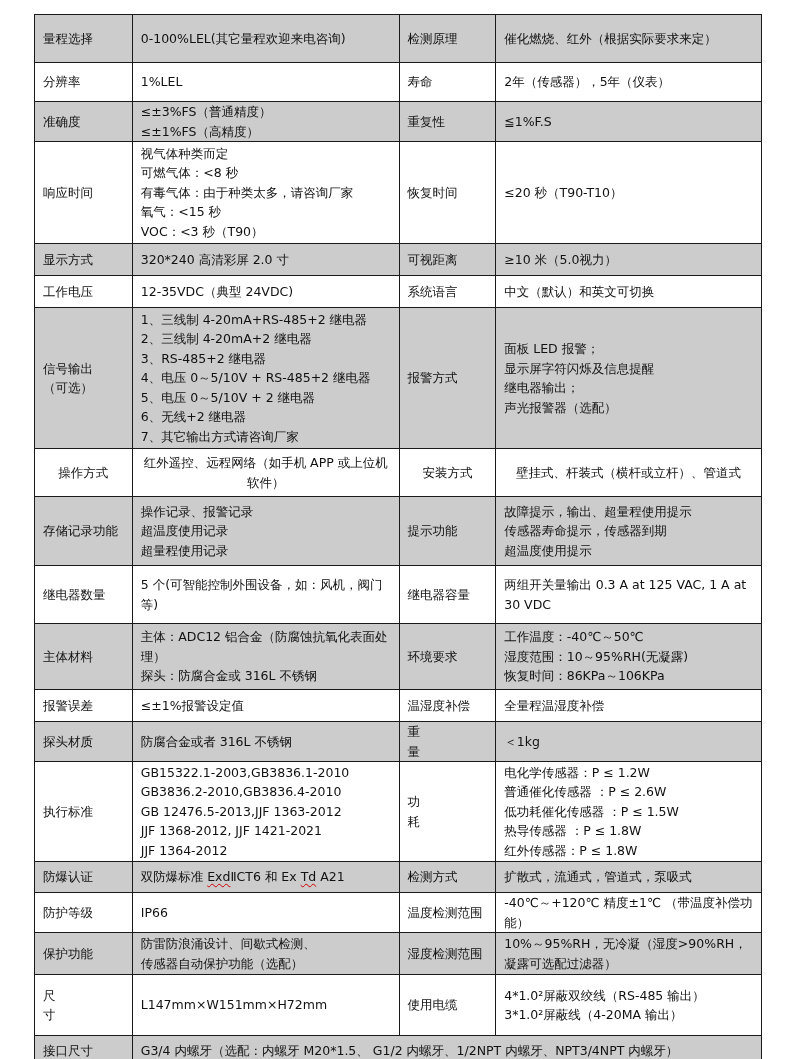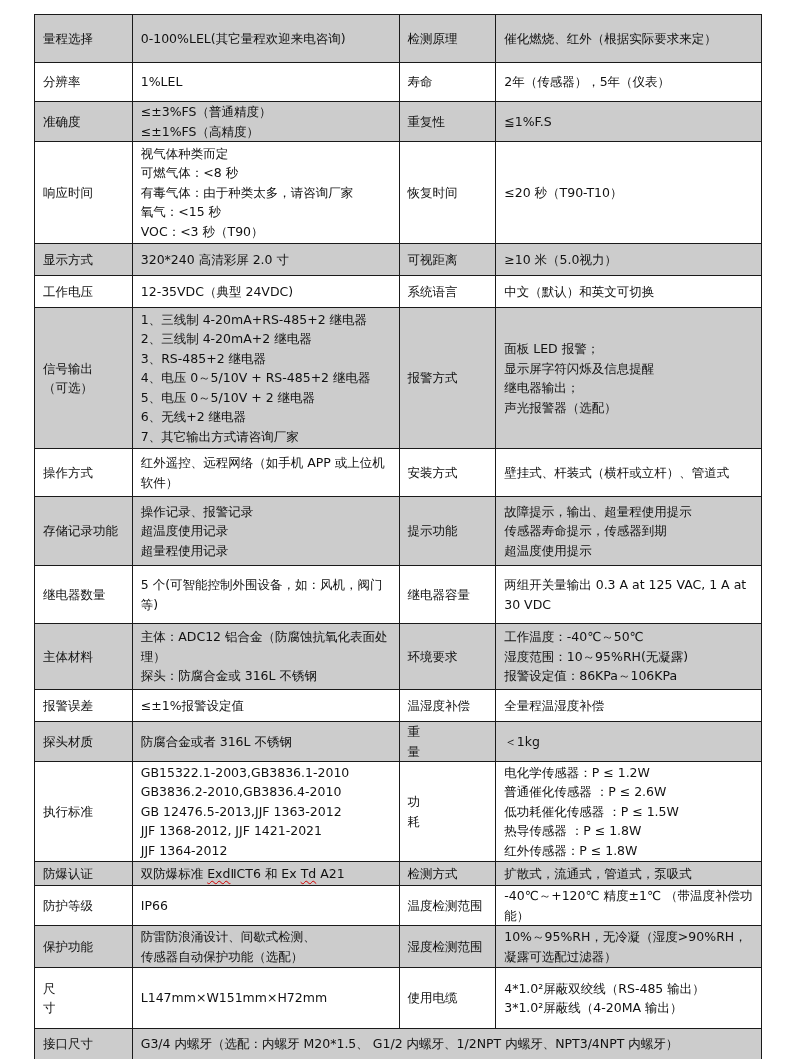--- a/index.html
+++ b/index.html
@@ -116,21 +116,21 @@
           <span class="line">7、其它输出方式请咨询厂家</span>
         </td>
         <td><span>报警方式</span></td>
         <td>
           <span class="line">面板 LED 报警；</span>
           <span class="line">显示屏字符闪烁及信息提醒</span>
           <span class="line">继电器输出；</span>
           <span class="line">声光报警器（选配）</span>
         </td>
       </tr>
-      <tr class="" style="height: 48px;">
+      <tr class="" style="height: 48px; text-align: center;">
         <td><span>操作方式</span></td>
         <td>
           <span class="line">红外遥控、远程网络（如手机 APP 或上位机软件）</span>
         </td>
         <td><span>安装方式</span></td>
         <td>
           <span class="line">壁挂式、杆装式（横杆或立杆）、管道式</span>
         </td>
       </tr>
       <tr class="gray" style="height: 69px;">
@@ -160,21 +160,21 @@
       <tr class="gray" style="height: 66px;">
         <td><span>主体材料</span></td>
         <td>
           <span class="line">主体：ADC12 铝合金（防腐蚀抗氧化表面处理）</span>
           <span class="line">探头：防腐合金或 316L 不锈钢</span>
         </td>
         <td><span>环境要求</span></td>
         <td>
           <span class="line">工作温度：-40℃～50℃</span>
           <span class="line">湿度范围：10～95%RH(无凝露)</span>
-          <span class="line">报警设定值：86KPa～106KPa</span>
+          <span class="line">恢复时间：86KPa～106KPa</span>
         </td>
       </tr>
       <tr class="" style="height: 32px;">
         <td><span>报警误差</span></td>
         <td>
           <span class="line">≤±1%报警设定值</span>
         </td>
         <td><span>温湿度补偿</span></td>
         <td>
           <span class="line">全量程温湿度补偿</span>
@@ -201,21 +201,21 @@
         </td>
         <td><span class="spaced">功  耗</span></td>
         <td>
           <span class="line">电化学传感器：P ≤ 1.2W</span>
           <span class="line">普通催化传感器 ：P ≤ 2.6W</span>
           <span class="line">低功耗催化传感器 ：P ≤ 1.5W</span>
           <span class="line">热导传感器 ：P ≤ 1.8W</span>
           <span class="line">红外传感器：P ≤ 1.8W</span>
         </td>
       </tr>
-      <tr class="gray" style="height: 24px; border-radius: 7px;">
+      <tr class="gray" style="height: 31px; border-radius: 7px;">
         <td><span>防爆认证</span></td>
         <td>
           <span class="line">双防爆标准 <span class="squiggle">Exd</span>ⅡCT6 和 Ex <span class="squiggle">Td</span> A21</span>
         </td>
         <td><span>检测方式</span></td>
         <td>
           <span class="line">扩散式，流通式，管道式，泵吸式</span>
         </td>
       </tr>
       <tr class="" style="height: 40px;">

